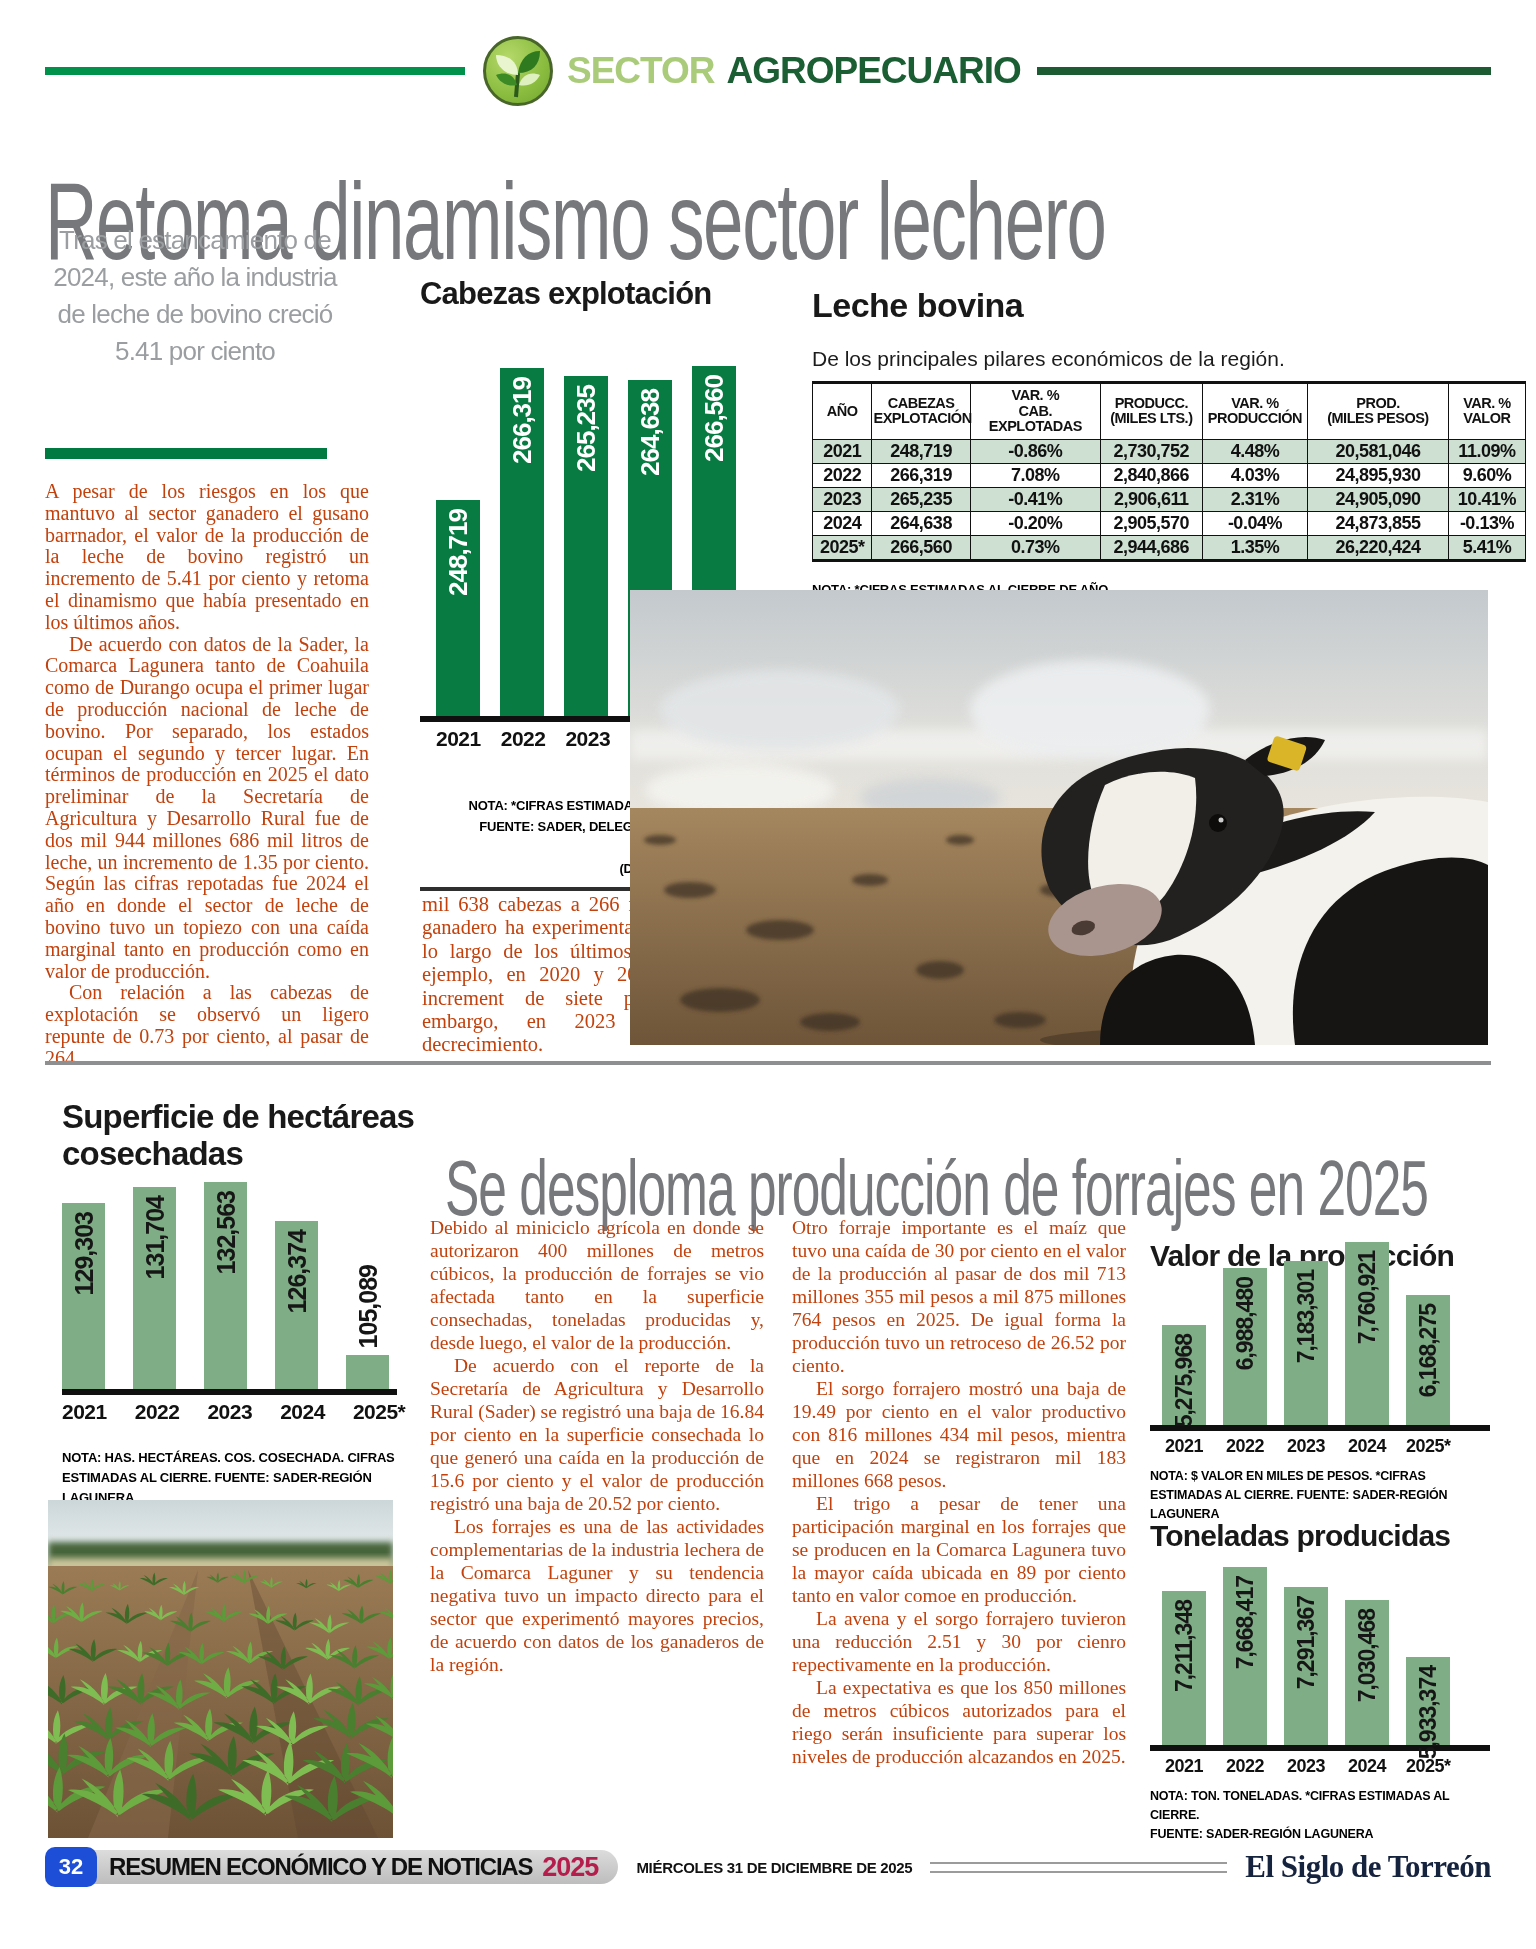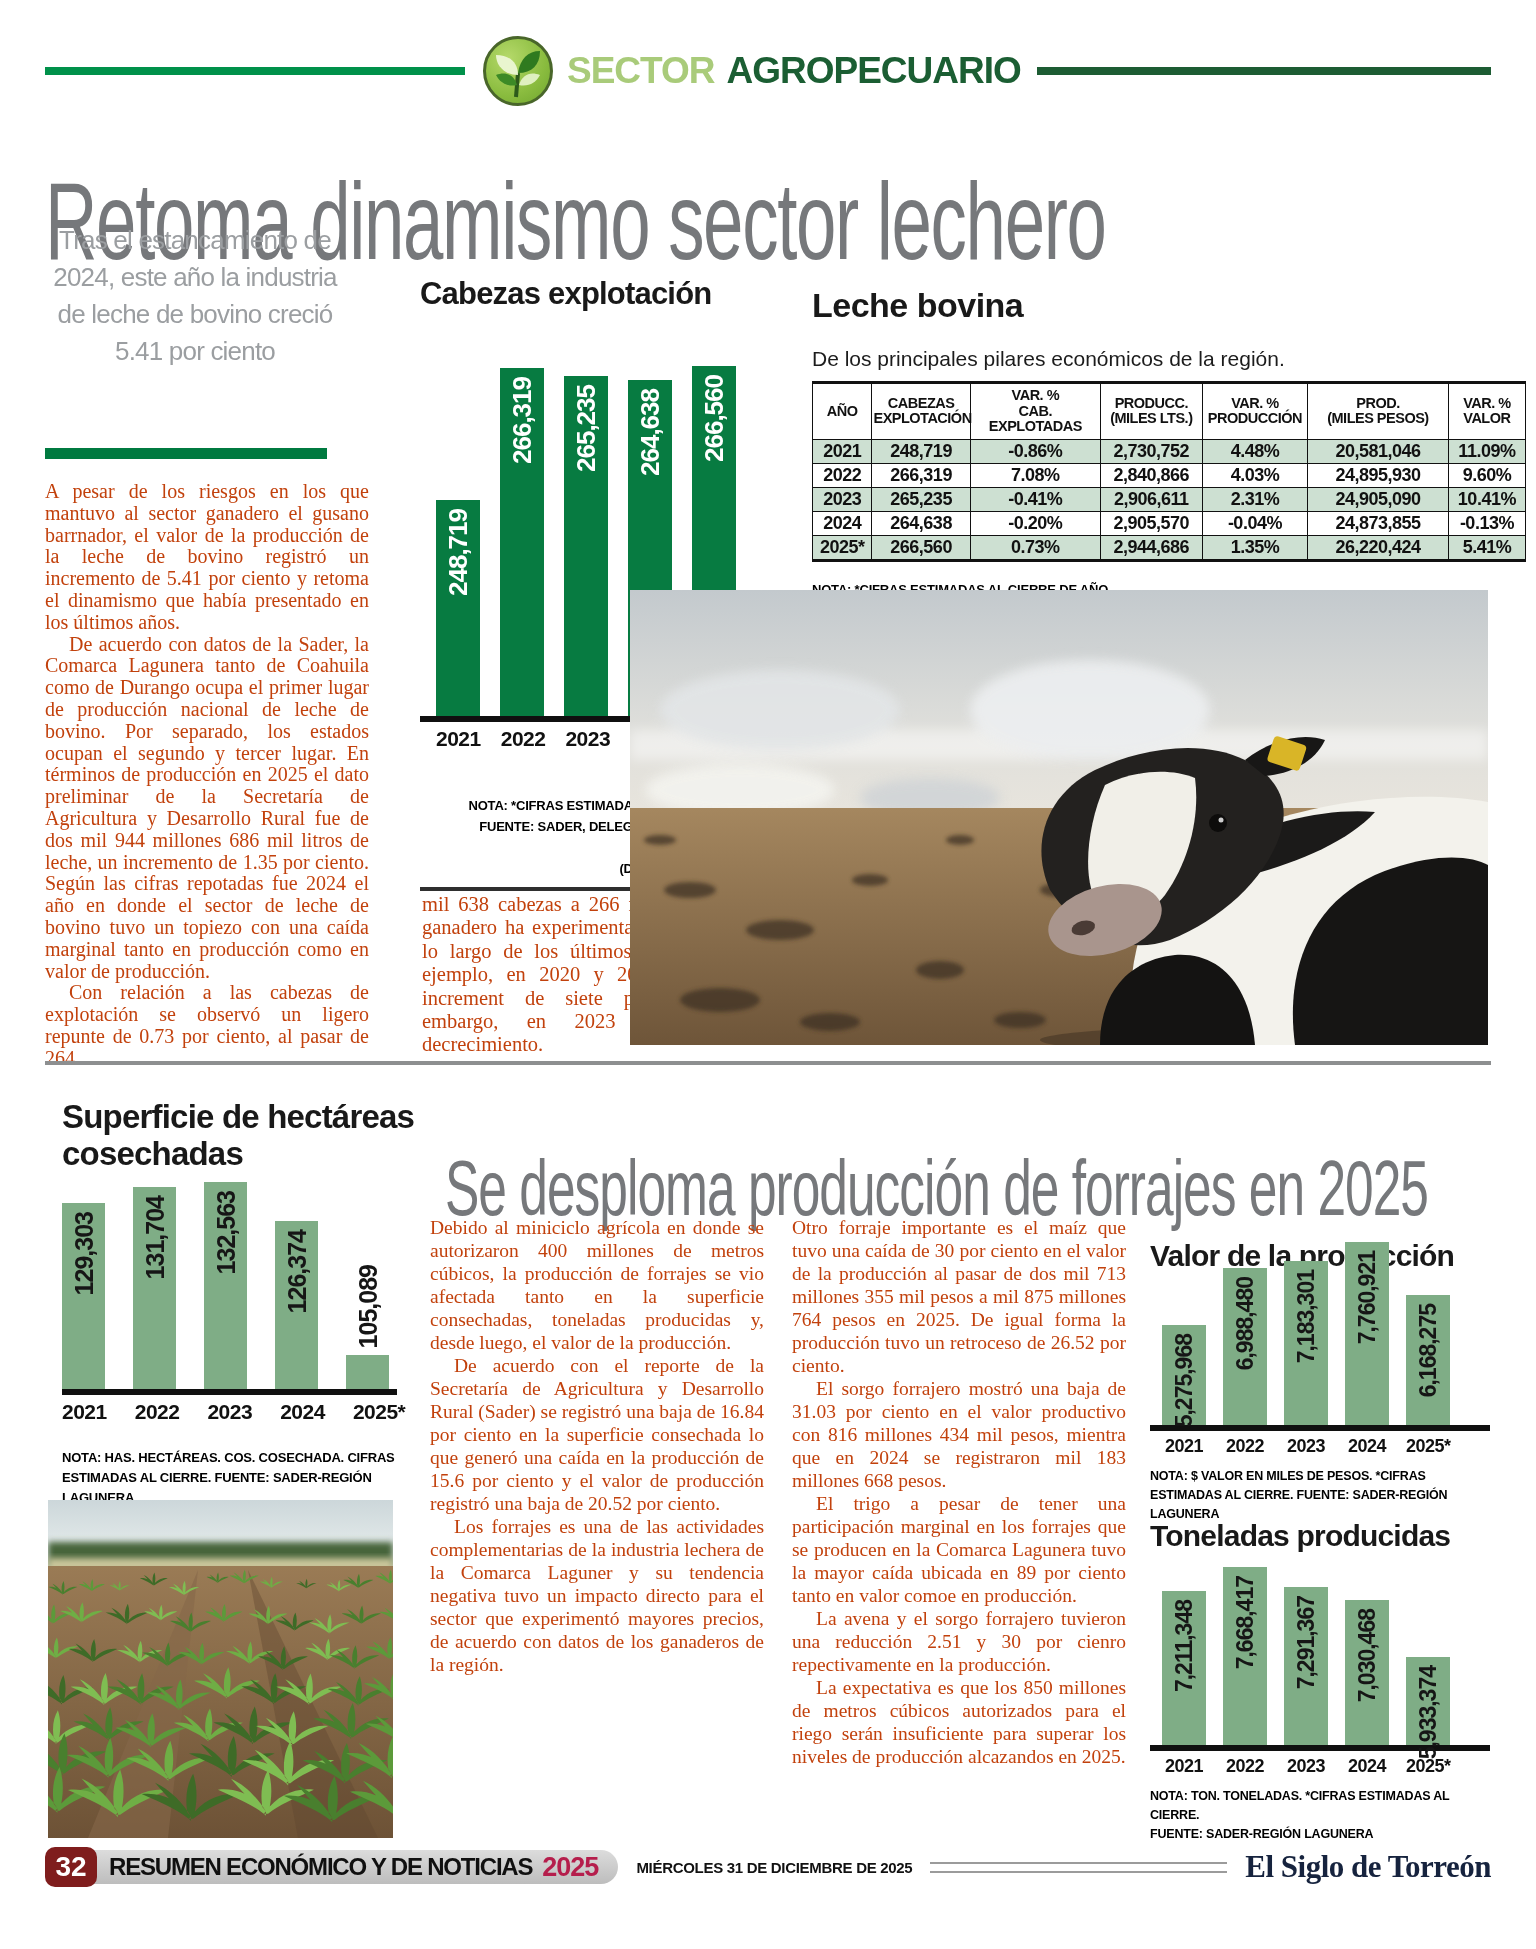--- a/index.html
+++ b/index.html
@@ -61,21 +61,21 @@
   .photo{position:absolute;overflow:hidden;}
   .photo svg{display:block;width:100%;height:100%;}
   
   .graydiv{position:absolute;top:1061px;left:45px;width:1446px;height:4px;background:#8d8f90;}
   
   .sup-title{position:absolute;top:1098px;left:62px;width:372px;font-size:33px;line-height:37px;}
   .valor-title{position:absolute;top:1216px;left:1150px;width:360px;font-size:30px;line-height:32px;margin-top:24px;}
   .ton-title{position:absolute;top:1520px;left:1150px;width:360px;font-size:30px;line-height:32px;}
   
   .footer{position:absolute;top:1845px;left:45px;width:1446px;height:44px;display:flex;align-items:center;}
-  .pgbadge{width:52px;height:40px;background:#7f1d1d;border-radius:10px;color:#fff;font-weight:bold;font-size:28px;
+  .pgbadge{width:52px;height:40px;background:#1d4ed8;border-radius:10px;color:#fff;font-weight:bold;font-size:22px;
            display:flex;align-items:center;justify-content:center;z-index:2;flex:0 0 auto;}
   .strip{height:34px;display:flex;align-items:center;background:linear-gradient(#dcdcdc,#bdbdbd);
          border-radius:0 18px 18px 0;margin-left:-10px;padding:0 20px 0 22px;flex:0 0 auto;}
   .strip .t{font-weight:bold;font-size:24px;letter-spacing:-1.2px;color:#101010;white-space:nowrap;}
   .strip .y{font-weight:bold;font-size:27px;letter-spacing:-1px;color:#b51e4c;margin-left:10px;}
   .fdate{margin-left:18px;font-weight:bold;font-size:15px;letter-spacing:-.3px;white-space:nowrap;}
   .fline{flex:1;height:7px;border-top:2px solid #9b9b9b;border-bottom:2px solid #9b9b9b;margin:0 18px;}
   .fpaper{font-family:"Liberation Serif",serif;font-weight:bold;font-size:31px;color:#16233e;white-space:nowrap;letter-spacing:-.5px;}
 </style>
 </head>
@@ -402,21 +402,21 @@
 
   <h1 class="h1b">Se desploma producción de forrajes en 2025</h1>
 
   <div class="bodycol a2ca">
     <p>Debido al miniciclo agrícola en donde se autorizaron 400 millones de metros cúbicos, la producción de forrajes se vio afectada tanto en la superficie consechadas, toneladas producidas y, desde luego, el valor de la producción.</p>
     <p>De acuerdo con el reporte de la Secretaría de Agricultura y Desarrollo Rural (Sader) se registró una baja de 16.84 por ciento en la superficie consechada lo que generó una caída en la producción de 15.6 por ciento y el valor de producción registró una baja de 20.52 por ciento.</p>
     <p>Los forrajes es una de las actividades complementarias de la industria lechera de la Comarca Laguner y su tendencia negativa tuvo un impacto directo para el sector que experimentó mayores precios, de acuerdo con datos de los ganaderos de la región.</p>
   </div>
   <div class="bodycol a2cb">
     <p>Otro forraje importante es el maíz que tuvo una caída de 30 por ciento en el valor de la producción al pasar de dos mil 713 millones 355 mil pesos a mil 875 millones 764 pesos en 2025. De igual forma la producción tuvo un retroceso de 26.52 por ciento.</p>
-    <p>El sorgo forrajero mostró una baja de 31.03 por ciento en el valor productivo con 816 millones 434 mil pesos, mientra que en 2024 se registraron mil 183 millones 668 pesos.</p>
+    <p>El sorgo forrajero mostró una baja de 19.49 por ciento en el valor productivo con 816 millones 434 mil pesos, mientra que en 2024 se registraron mil 183 millones 668 pesos.</p>
     <p>El trigo a pesar de tener una participación marginal en los forrajes que se producen en la Comarca Lagunera tuvo la mayor caída ubicada en 89 por ciento tanto en valor comoe en producción.</p>
     <p>La avena y el sorgo forrajero tuvieron una reducción 2.51 y 30 por cienro repectivamente en la producción.</p>
     <p>La expectativa es que los 850 millones de metros cúbicos autorizados para el riego serán insuficiente para superar los niveles de producción alcazandos en 2025.</p>
   </div>
 
   <div class="valor-title fig-title">Valor de la producción</div>
   <figure class="chart c3" style="top:1242px;left:1150px;width:340px;margin:0;--bw:44px;--gap:17px;--padl:12px;--h:183px;--lfs:23px;--yfs:18px;">
     <div class="bars">
         <div class="bar" style="height: 100px; background: rgb(127, 173, 134);">
           <span class="bar-label" style="color: rgb(22, 22, 22);">5,275,968</span>

